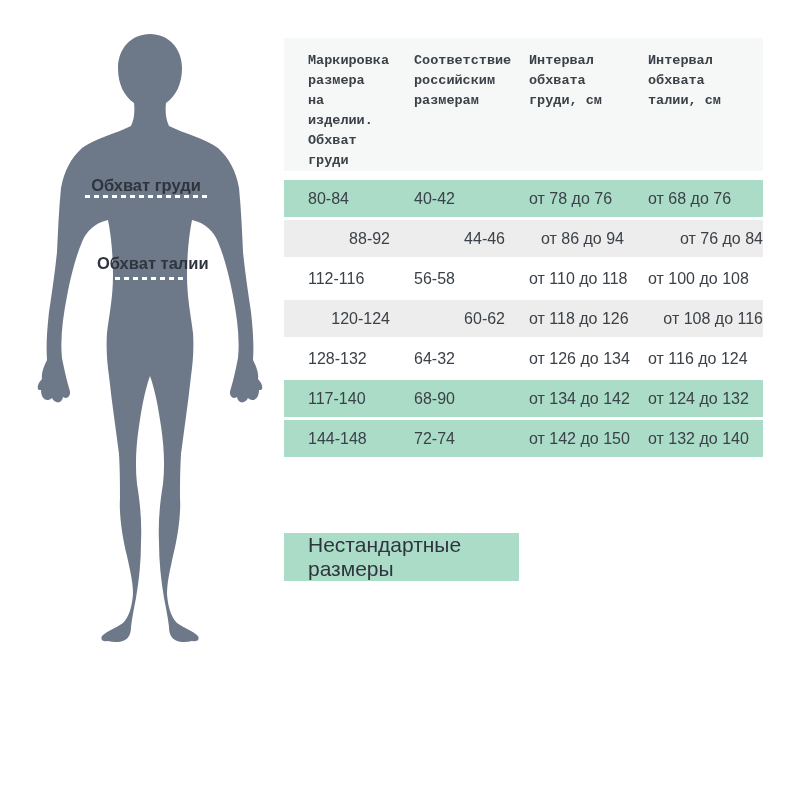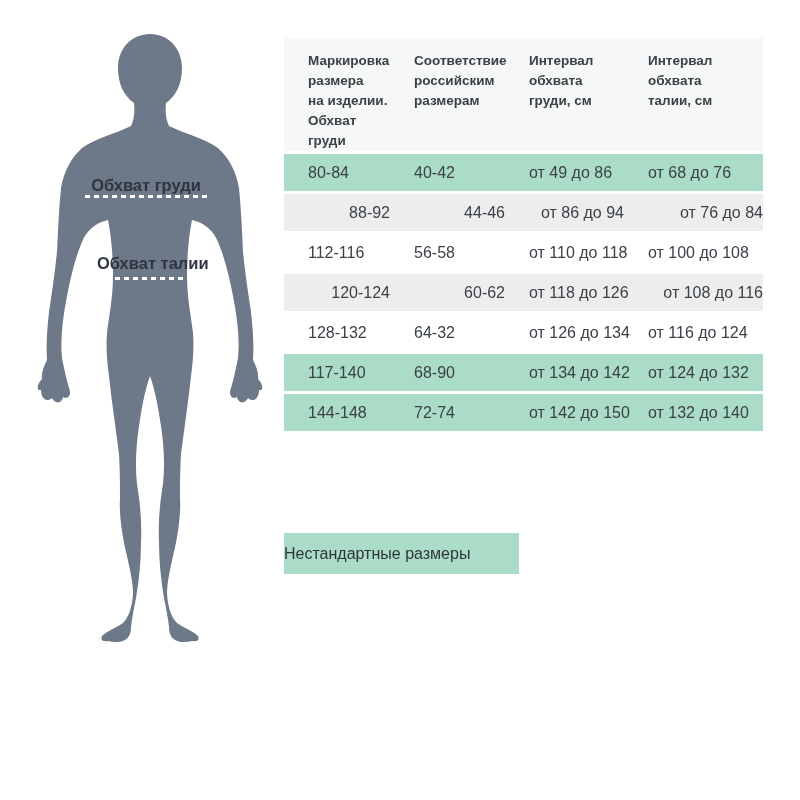--- a/index.html
+++ b/index.html
@@ -60,22 +60,23 @@
     top: 38px;
     width: 479px;
   }
   .thead, .row {
     display: grid;
     grid-template-columns: 106px 115px 119px 139px;
   }
   .thead {
     background: var(--header_bg);
     min-height: 109px;
-    margin-bottom: 3px;
+    margin-bottom: 9px;
     padding-top: 13px;
+    font-family: Liberation Mono, monospace;
   }
   .th {
     padding-left: 24px;
     font-size: 13.5px;
     font-weight: bold;
     line-height: 20px;
     color: var(--text);
     white-space: pre-line;
   }
   .row {
@@ -92,26 +93,27 @@
     color: var(--text);
     white-space: nowrap;
   }
 
   
   .nonstandard-btn {
     position: absolute;
     left: 284px;
     top: 533px;
     width: 235px;
-    height: 41px;
+    height: 48px;
     background: var(--highlight);
     border: none;
     text-align: left;
+    padding-left: 24px;
     font-family: "Liberation Sans", "DejaVu Sans", sans-serif;
-    font-size: 16px;
+    font-size: 21px;
     color: var(--label_text);
     cursor: pointer;
   }
 </style>
 </head>
 <body>
 
 <div class="canvas">
 
   <div class="figure">
@@ -208,21 +210,21 @@
 обхвата
 груди, см</div>
       <div class="th">Интервал
 обхвата
 талии, см</div>
     </div>
 
     <div class="row hl">
       <div class="td">80-84</div>
       <div class="td">40-42</div>
-      <div class="td">от 49 до 86</div>
+      <div class="td">от 78 до 76</div>
       <div class="td">от 68 до 76</div>
     </div>
     <div class="row alt">
       <div class="td">88-92</div>
       <div class="td">44-46</div>
       <div class="td">от 86 до 94</div>
       <div class="td">от 76 до 84</div>
     </div>
     <div class="row">
       <div class="td">112-116</div>

